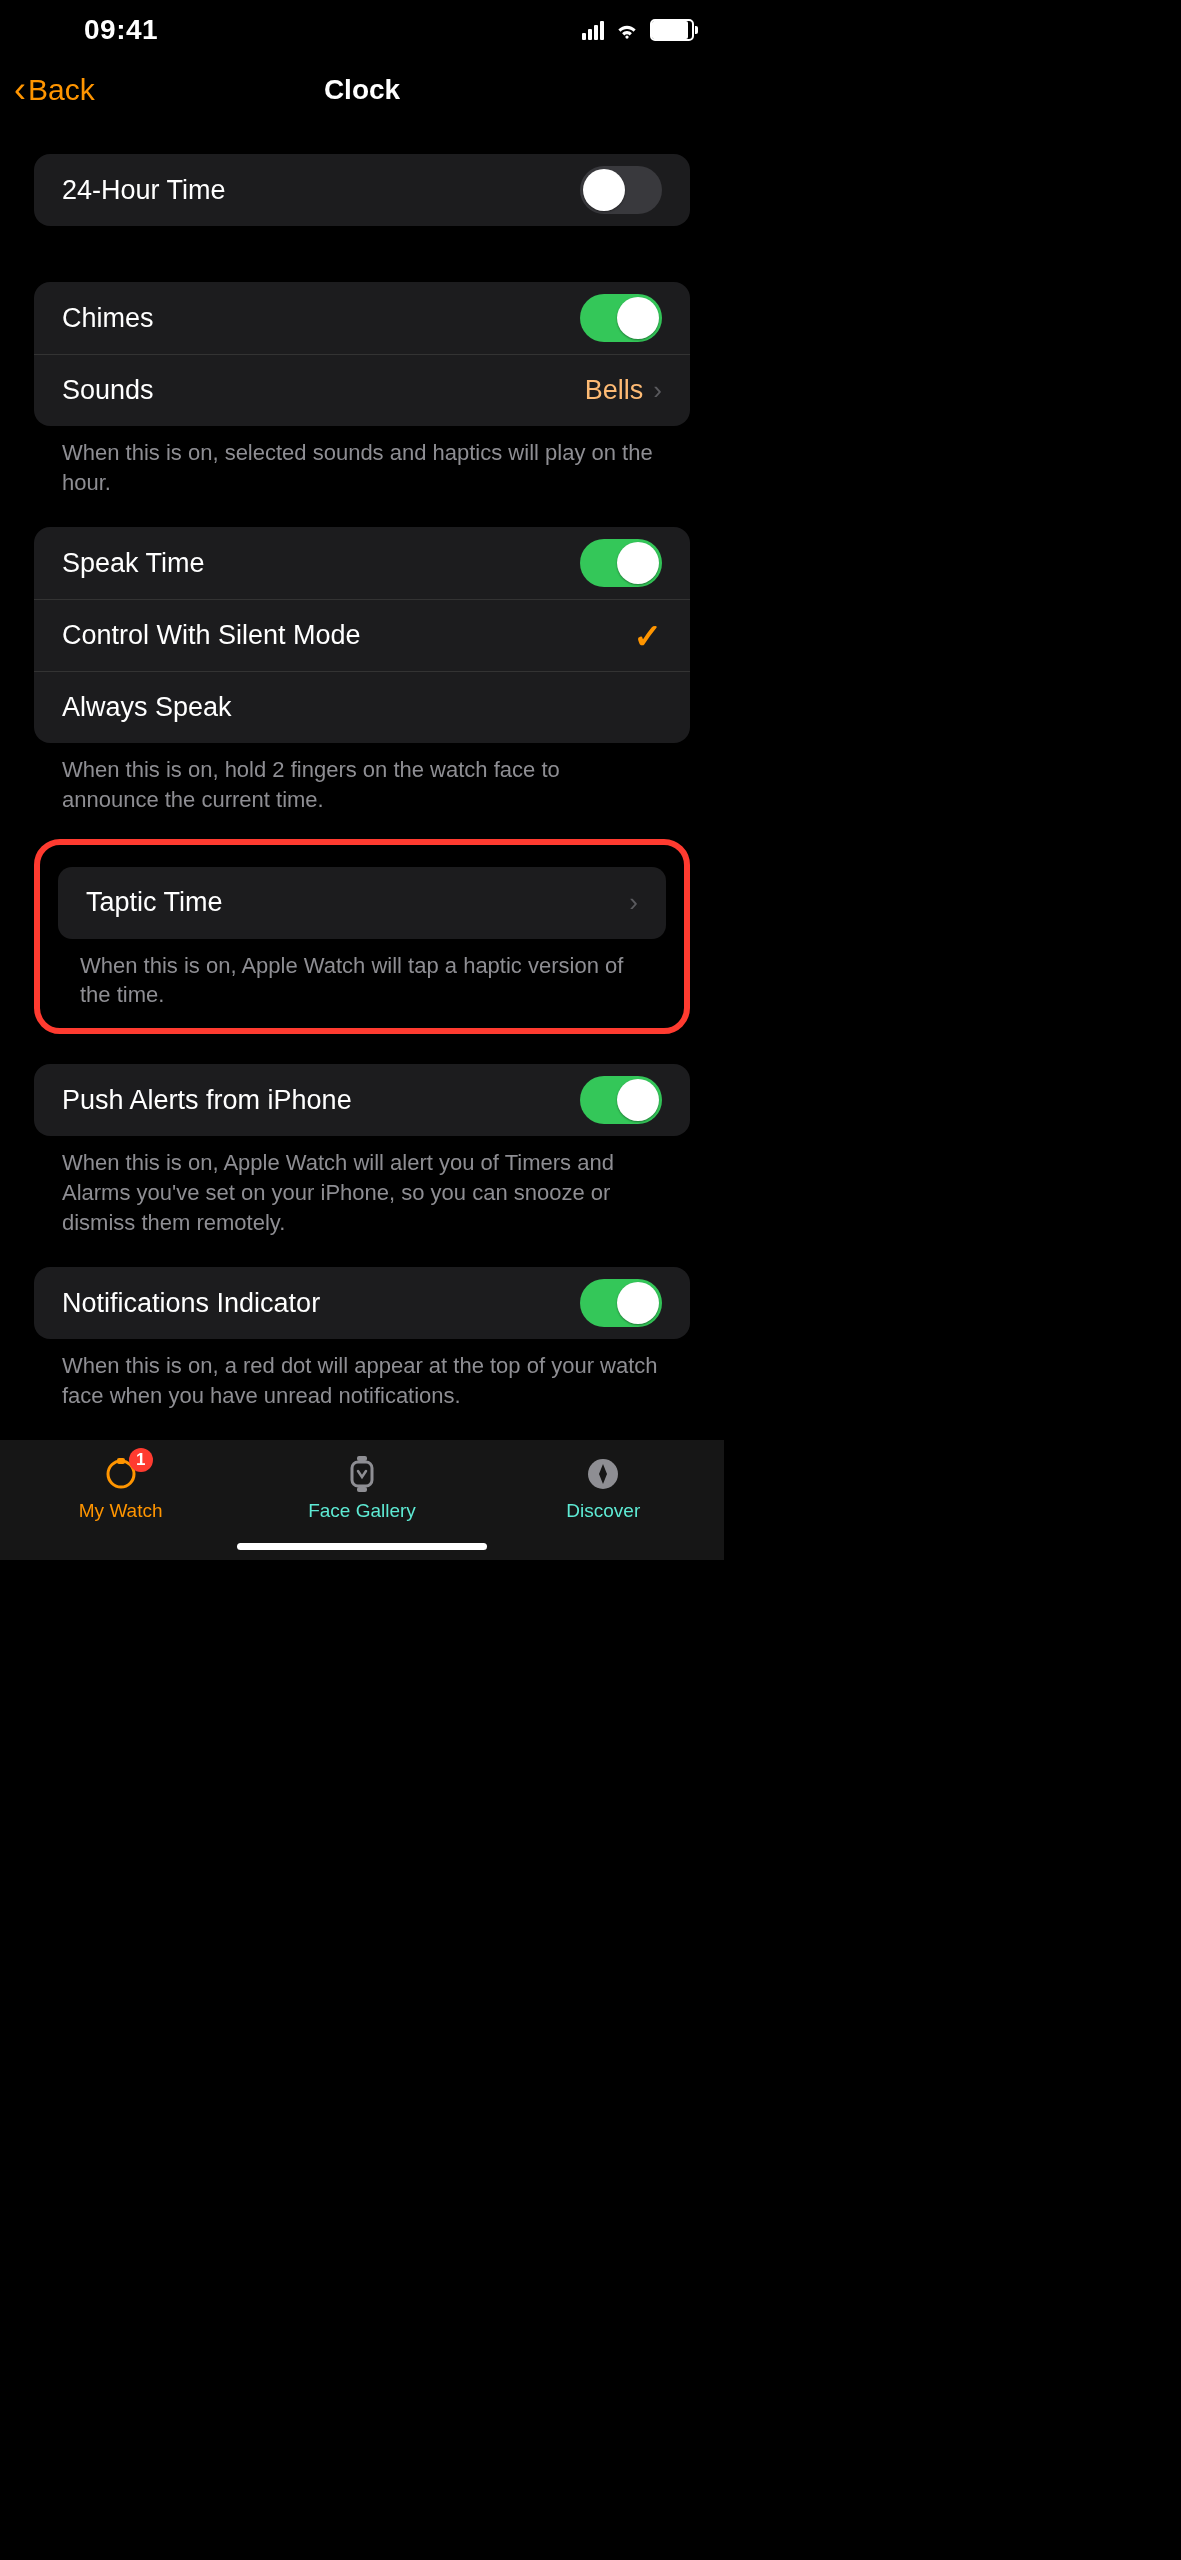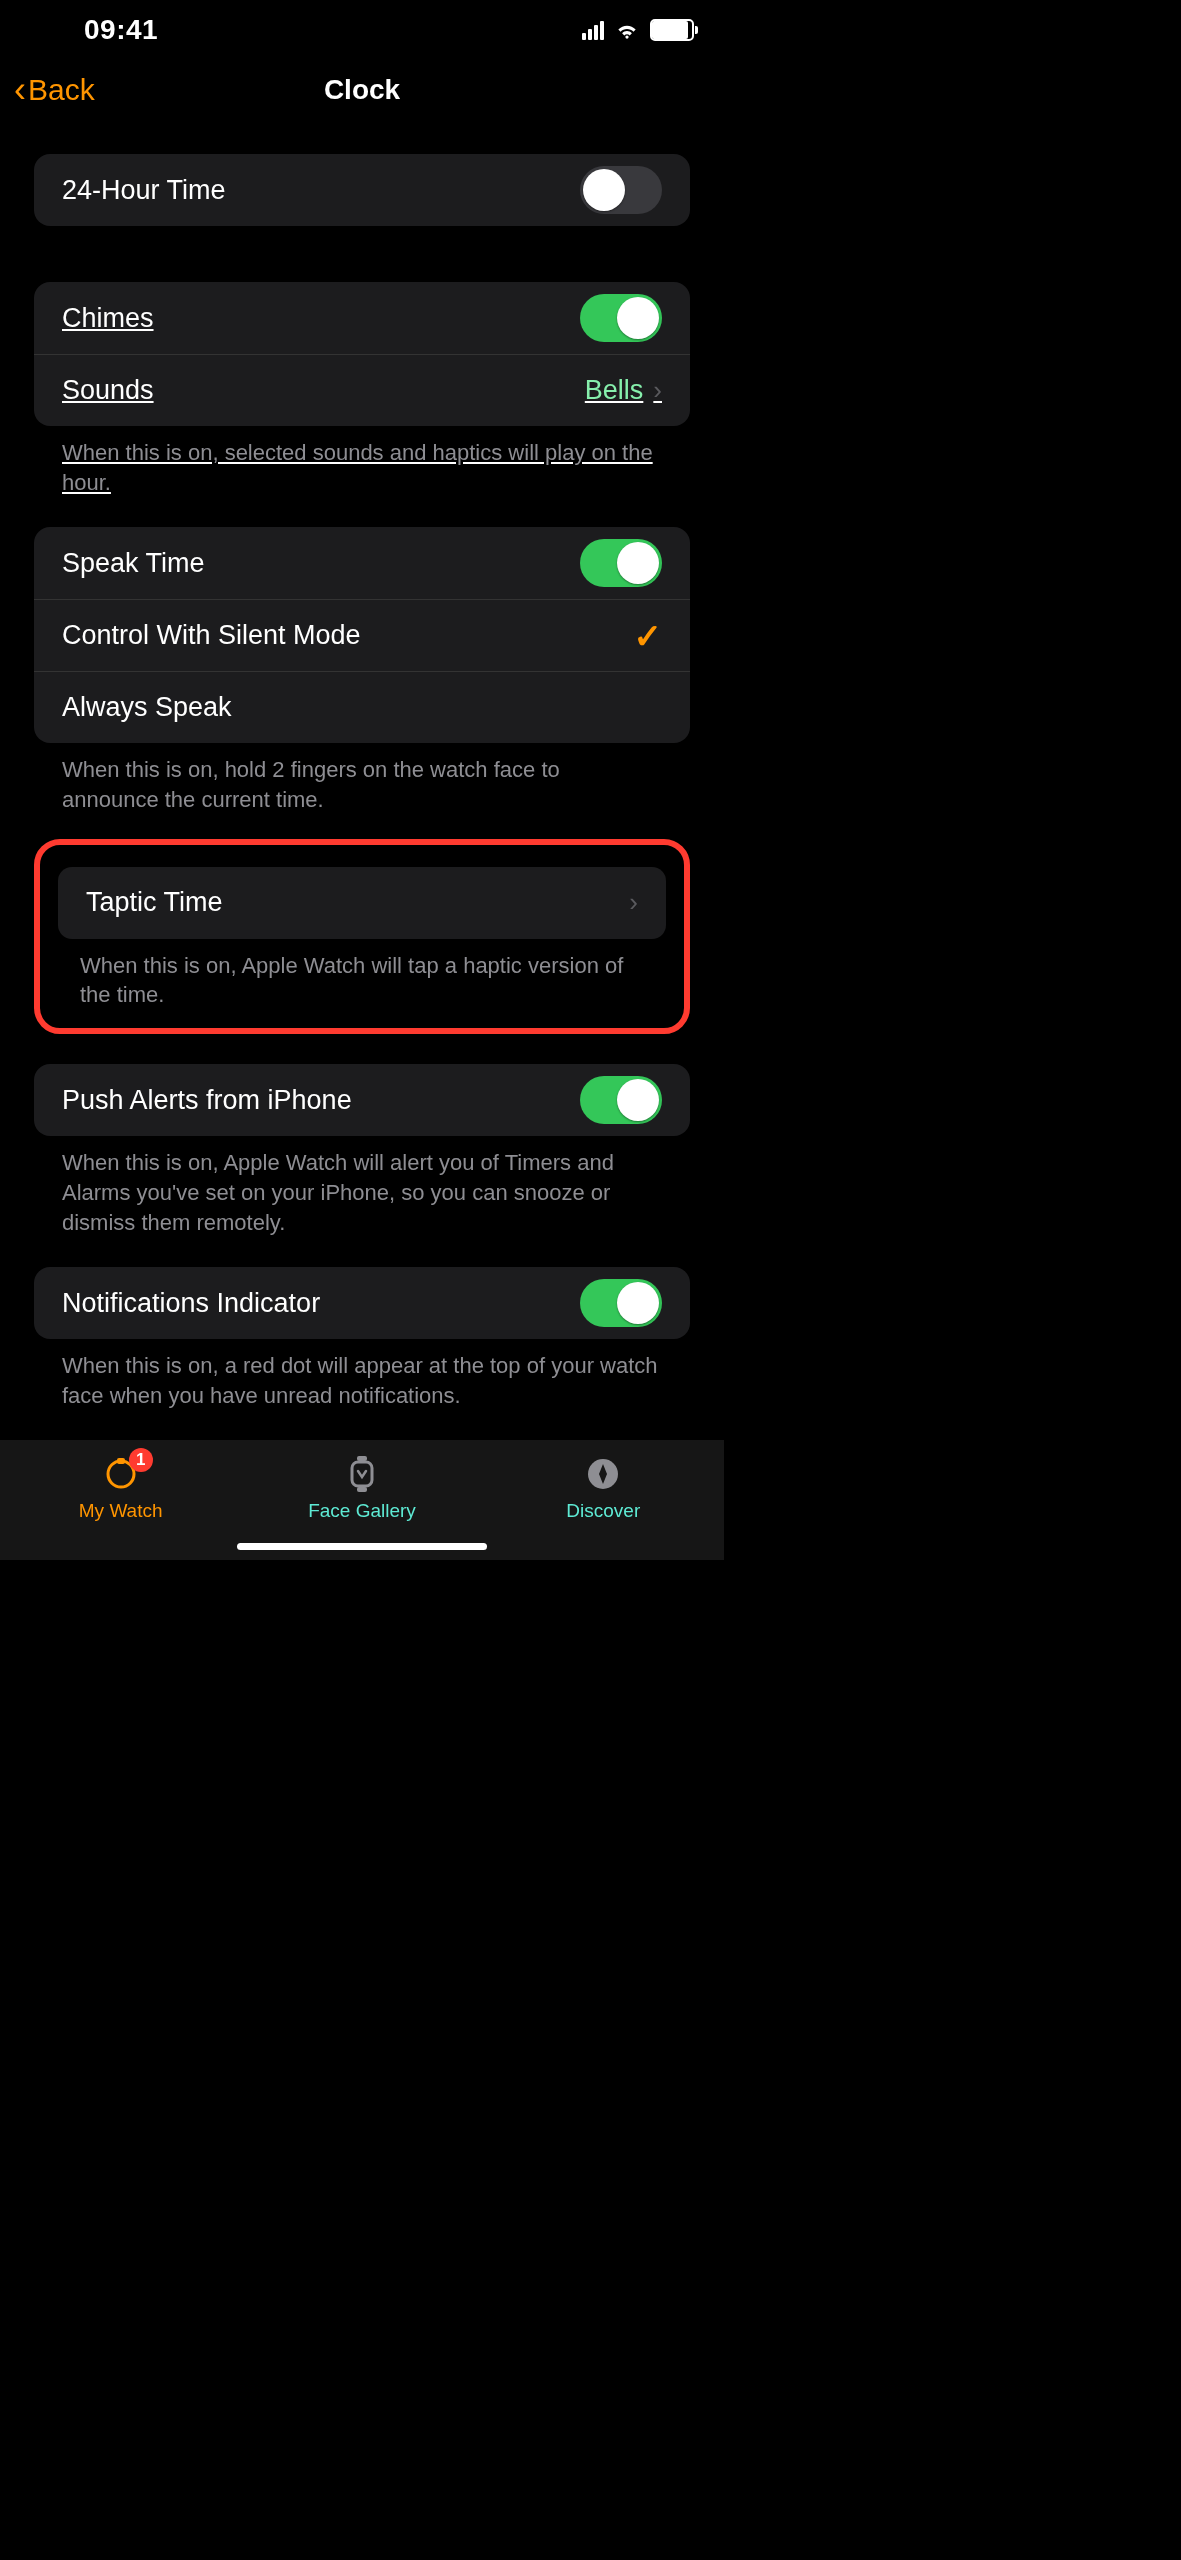--- a/index.html
+++ b/index.html
@@ -24,42 +24,42 @@
   .back-btn .chev { font-size: 36px; font-weight: 400; line-height:1; margin-right:2px; color:#ff9500; }
   
   .content { padding: 10px 34px 0 34px; }
   .group { margin-top: 30px; }
   .group:first-child { margin-top: 24px; }
   .card { background: #1c1c1e; border-radius: 16px; overflow:hidden; }
   .row { min-height: 72px; display:flex; align-items:center; justify-content:space-between; padding: 0 28px; }
   .row + .row { border-top: 1px solid #333; }
   .row-label { font-size: 27px; font-weight: 400; color:#fff; }
   .row-right { display:flex; align-items:center; gap: 10px; }
-  .value-text { font-size: 27px; color:#86efac; }
+  .value-text { font-size: 27px; color:#fdba74; }
   .chevron-right { color:#5a5a5e; font-size: 26px; }
   .check { color:#ff9500; font-size: 34px; font-weight: 600; }
   .footer-text { color:#8e8e93; font-size: 22px; padding: 12px 28px 0 28px; line-height: 1.35; }
   
   .toggle { width: 82px; height: 48px; border-radius: 24px; position:relative; background:#39393d; flex-shrink:0; }
   .toggle .knob { width:42px; height:42px; background:#fff; border-radius:50%; position:absolute; top:3px; left:3px; box-shadow:0 1px 2px rgba(0,0,0,0.4); transition:none;}
   .toggle.on { background:#34c759; }
   .toggle.on .knob { left:auto; right:3px; }
   
   .highlight-wrap { border: 6px solid #ff3b30; border-radius: 26px; padding: 22px 18px 18px 18px; margin-top: 24px; }
   .highlight-wrap .card { border-radius: 14px; }
   .highlight-wrap .footer-text { padding-left: 22px; padding-right: 22px; }
   
   .tabbar { position:absolute; bottom:0; left:0; right:0; height:120px; background:#161616; display:flex; }
   .tab { flex:1; display:flex; flex-direction:column; align-items:center; justify-content:flex-start; padding-top:14px; gap:6px; color:#5eead4; font-size:19px; }
   .tab.active { color:#ff9500; }
   .tab-icon { height:40px; display:flex; align-items:center; justify-content:center; position:relative; }
   .badge { position:absolute; top:-6px; right:-14px; background:#ff3b30; color:#fff; font-size:17px; min-width:24px; height:24px; border-radius:12px; display:flex; align-items:center; justify-content:center; padding:0 5px; font-weight:600;}
   .home-indicator { position:absolute; bottom:10px; left:50%; transform:translateX(-50%); width:250px; height:7px; background:#fff; border-radius:4px; }
   
-  .g2 { margin-top: 56px; text-decoration: underline; }
+  .g2 { margin-top: 56px; }
 </style>
 </head>
 <body>
 
 <div class="phone">
 
   <div class="status-bar">
     <div class="status-time">09:41</div>
     <div class="status-right">
       <div class="signal-bars">

